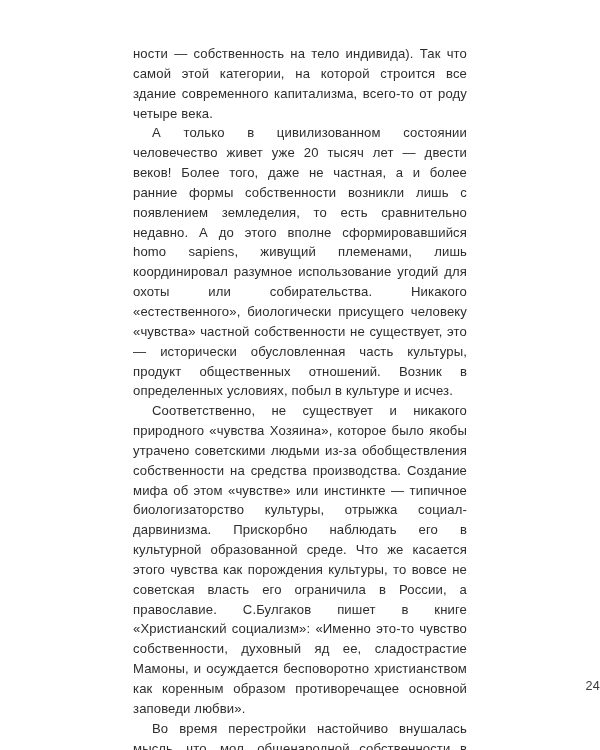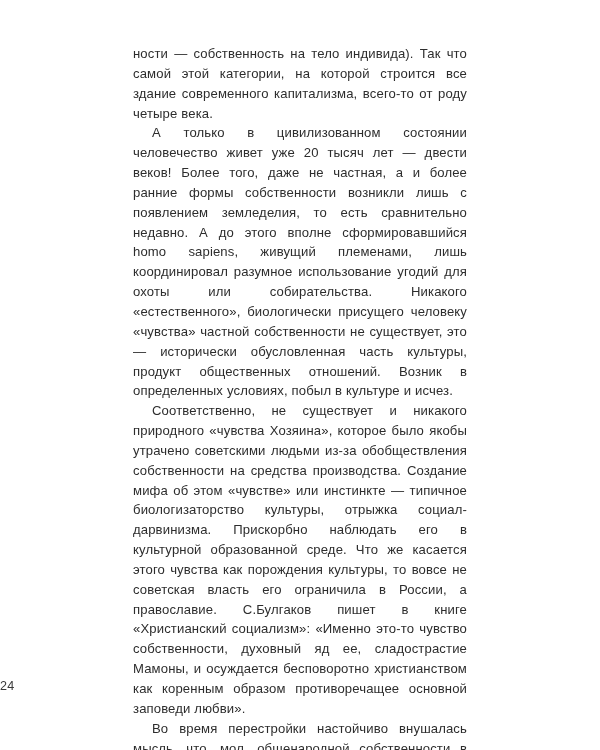--- a/index.html
+++ b/index.html
@@ -40,21 +40,21 @@
     -webkit-font-smoothing: antialiased;
   }
   p.para.indent {
     text-indent: 19px;
   }
   .folio {
     position: absolute;
     left: 0;
     top: 679px;
     width: 600px;
-    text-align: left;
+    text-align: right;
     font-size: 12.6px;
     color: #3a3a3a;
     letter-spacing: 0.02em;
   }
 </style>
 </head>
 <body>
 
 <div class="page">
 

